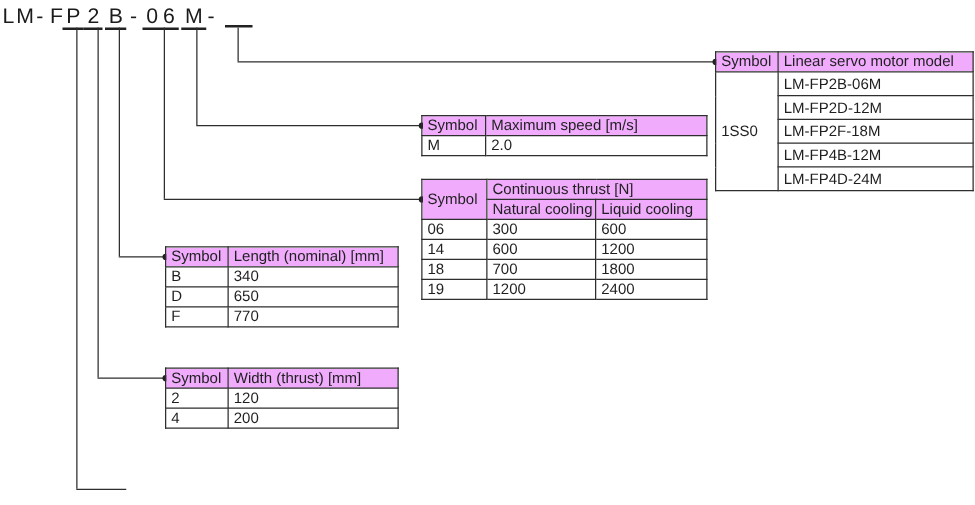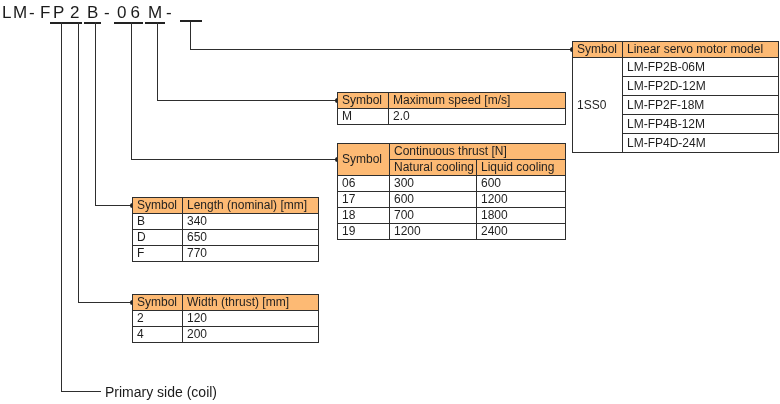--- a/index.html
+++ b/index.html
@@ -36,21 +36,21 @@
     font-size:12px;color:#1f1f1f;
     table-layout:fixed;
   }
   .tbl td{
     border:1px solid #2e2e2e;
     padding:0 0 0 4px;
     height:15px;line-height:15px;
     white-space:nowrap;overflow:hidden;
     background:#fff;
   }
-  .tbl td.hd{background:#fdba74;}
+  .tbl td.hd{background:#f0abfc;}
   .tbl-model td{height:18px;line-height:18px;}
   .tbl-model td.hd{height:15px;line-height:15px;}
   
   .footer-label{
     position:absolute;left:105px;top:384px;
     font-size:14px;color:#1b1b1b;white-space:nowrap;
   }
 </style>
 </head>
 <body>
@@ -156,21 +156,21 @@
     <tr>
       <td class="hd">Natural cooling</td>
       <td class="hd">Liquid cooling</td>
     </tr>
     <tr>
       <td>06</td>
       <td>300</td>
       <td>600</td>
     </tr>
     <tr>
-      <td>17</td>
+      <td>14</td>
       <td>600</td>
       <td>1200</td>
     </tr>
     <tr>
       <td>18</td>
       <td>700</td>
       <td>1800</td>
     </tr>
     <tr>
       <td>19</td>
@@ -219,15 +219,14 @@
       <td>2</td>
       <td>120</td>
     </tr>
     <tr>
       <td>4</td>
       <td>200</td>
     </tr>
   </tbody>
     </table>
 
-  <span class="footer-label">Primary side (coil)</span>
 
 </div>
 
 </body></html>

